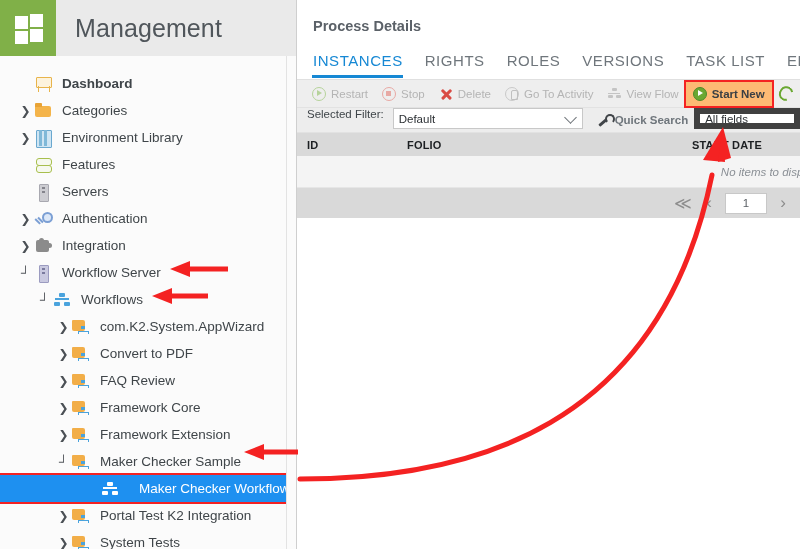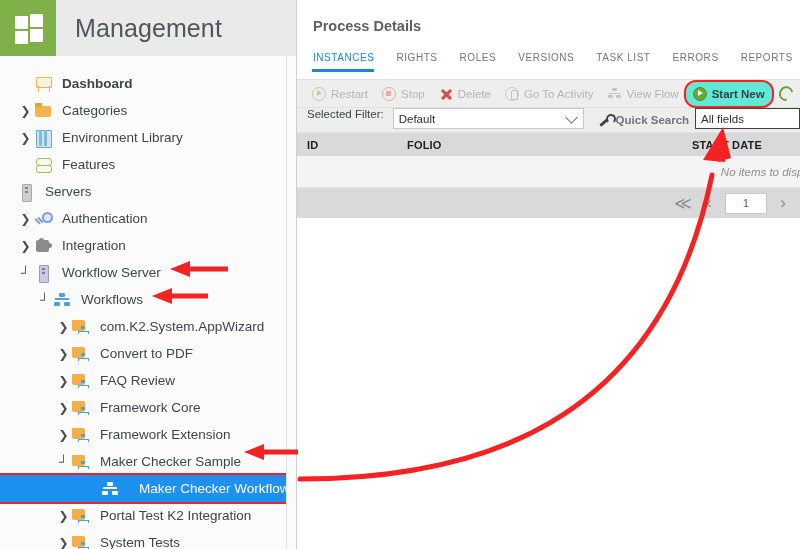--- a/index.html
+++ b/index.html
@@ -244,21 +244,21 @@
   .tabs {
     margin-top: 18px;
     height: 28px;
     display: flex;
     align-items: flex-start;
     padding-left: 16px;
     border-bottom: 1px solid #e0e0e0;
     position: relative;
   }
   .tab {
-    font-size: 10px;
+    font-size: 15px;
     color: #6f767c;
     letter-spacing: 0.55px;
     padding: 0 0 8px 0;
     margin-right: 22px;
     position: relative;
     white-space: nowrap;
   }
   .tab.active {
     color: #1688d4;
   }
@@ -283,22 +283,21 @@
     height: 24px;
     padding: 0 7px;
     font-size: 11.5px;
     color: #b4b4b4;
     white-space: nowrap;
     position: relative;
   }
   .tb-btn.enabled { color: #3a3f44; font-weight: bold; }
   .tb-btn.highlight {
     outline: 2px solid #f42222;
-    background: #5eead4;
-    border-radius: 10px;
+    background: #fdba74;
   }
   .tb-ico { width: 14px; height: 14px; margin-right: 5px; position: relative; flex:0 0 14px; }
 
   
   .ic-play { border-radius:50%; border:1.5px solid #b6d39b; }
   .ic-play:after {
     content:""; position:absolute; left:4px; top:2.8px;
     border-left:5px solid #b6d39b; border-top:3.2px solid transparent; border-bottom:3.2px solid transparent;
   }
   
@@ -379,21 +378,21 @@
     content:""; position:absolute; left:1px; top:8px; width:10px; height:3px;
     background:#414549; transform: rotate(-40deg); border-radius:1px;
   }
   .ic-wrench:after {
     content:""; position:absolute; left:8px; top:0.5px; width:6px; height:6px;
     border:2px solid #414549; border-radius:50%; border-bottom-color:transparent;
   }
   .qs-field {
     margin-left: 6px;
     height: 21px; width: 120px;
-    background: #fff; border: 1px solid #404040;
+    background: #fff; border: 6px solid #404040;
     display:flex; align-items:center; padding: 0 5px;
     font-size: 11.5px; color: #2b2f33;
   }
 
   
   .grid-head {
     height: 23px;
     background: #d9d9d9;
     display: flex; align-items: center;
     font-size: 11px; font-weight: bold; color: #1c1f22;
@@ -471,21 +470,21 @@
           </span>
           <span class="lbl">Environment Library</span>
         </div>
         <div class="tree-row" style="padding-left: 18px;">
           <span class="twisty blank">&nbsp;</span>
           <span class="ico">
             <span class="ic-feature"></span>
           </span>
           <span class="lbl">Features</span>
         </div>
-        <div class="tree-row" style="padding-left: 1px;">
+        <div class="tree-row" style="padding-left: 18px;">
           <span class="twisty blank">&nbsp;</span>
           <span class="ico">
             <span class="ic-server"></span>
           </span>
           <span class="lbl">Servers</span>
         </div>
         <div class="tree-row" style="padding-left: 18px;">
           <span class="twisty">❯</span>
           <span class="ico">
             <span class="ic-auth"></span>

